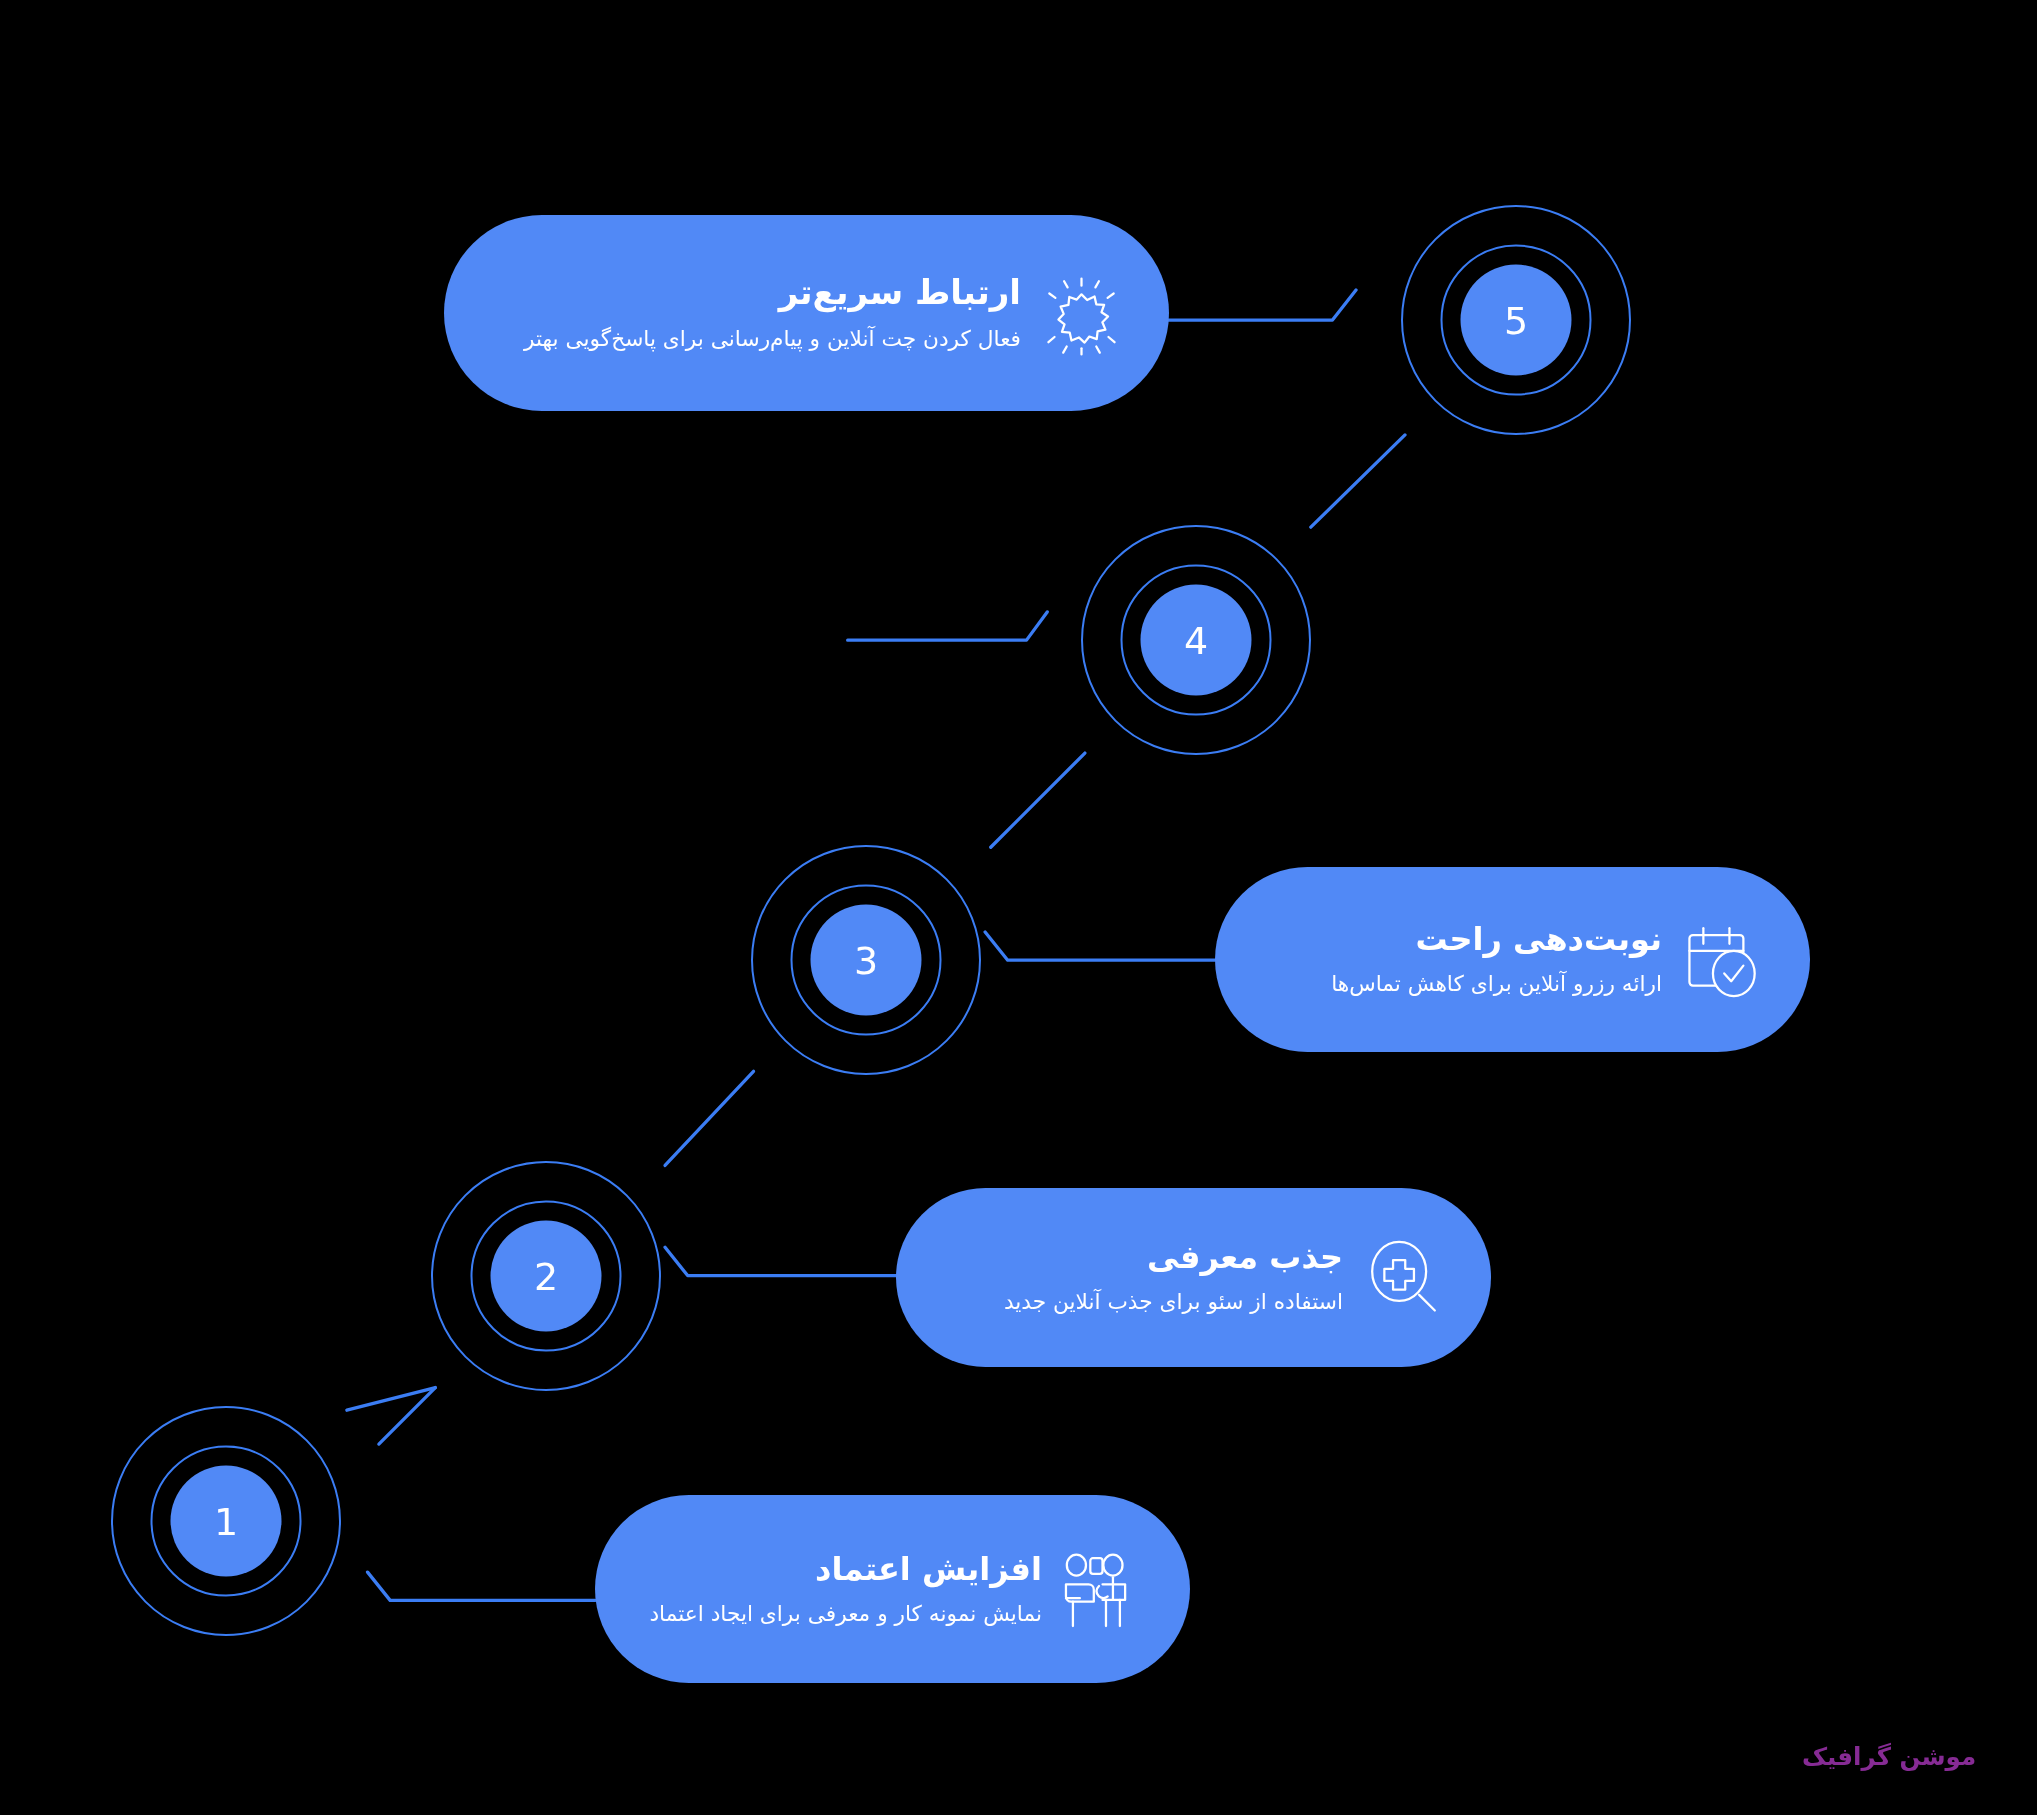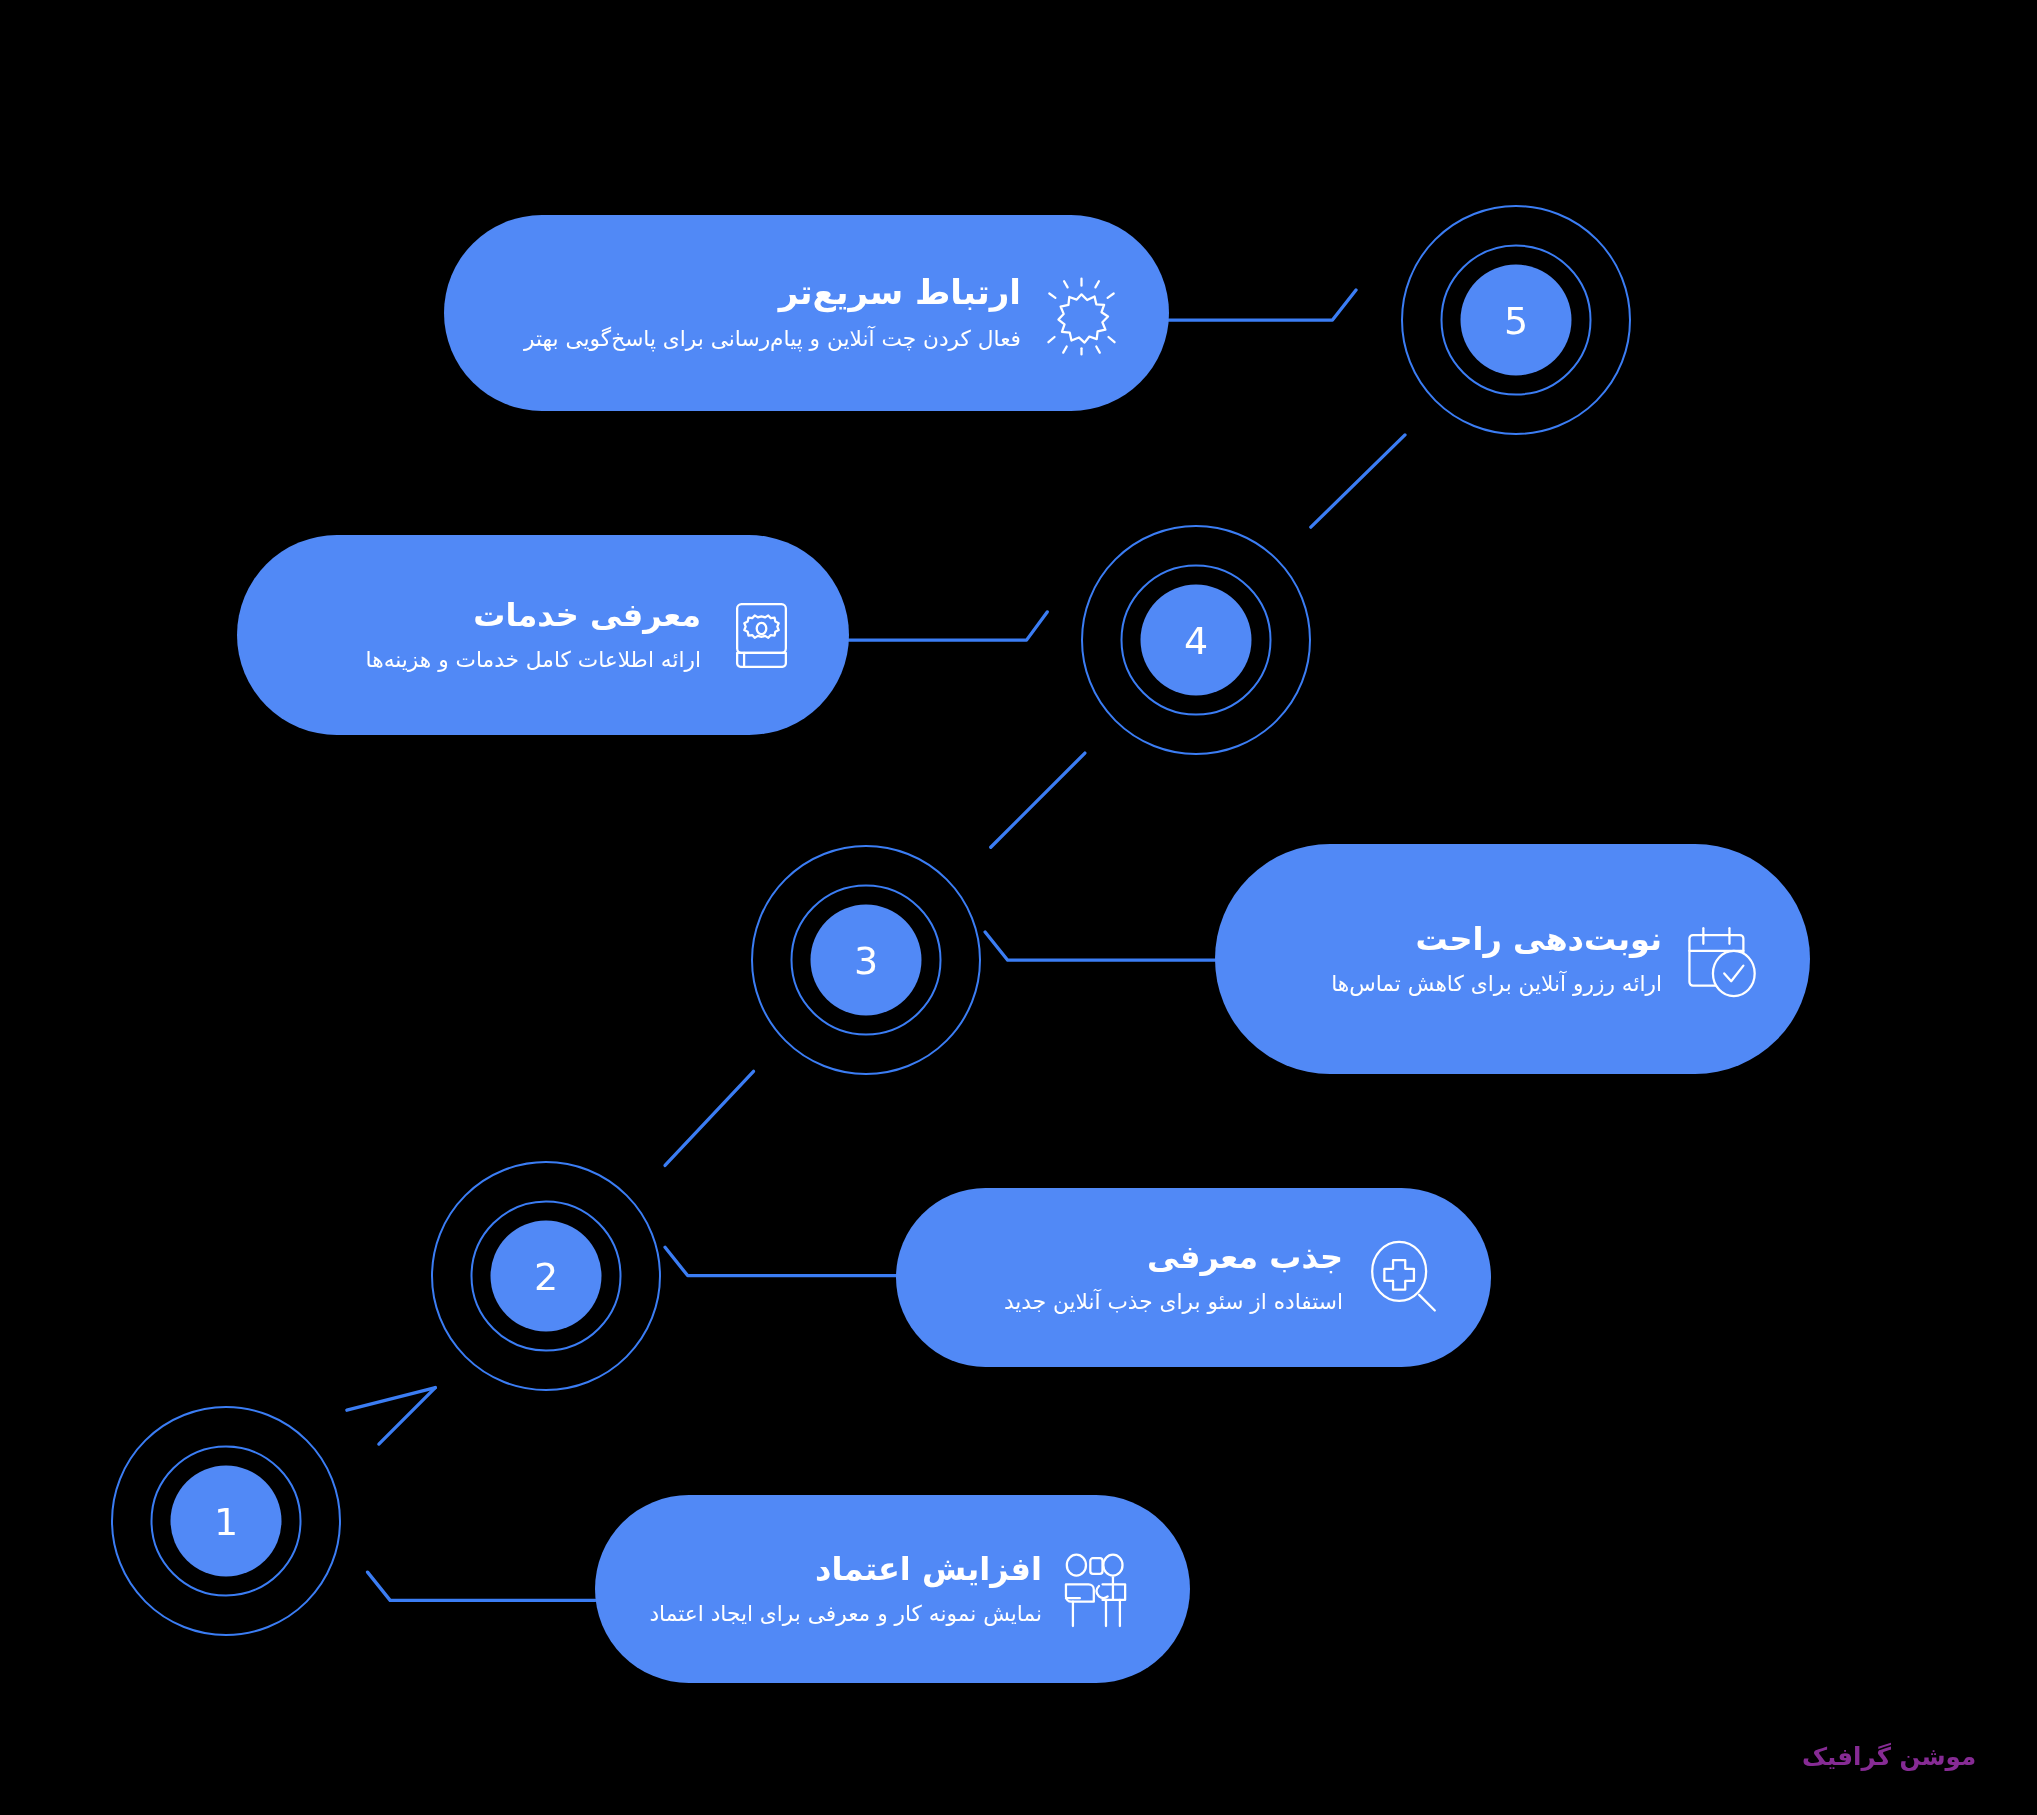--- a/index.html
+++ b/index.html
@@ -129,21 +129,21 @@
     line-height: 1.45;
     color: #ffffff;
     margin-top: 9.4px;
     text-align: right;
     letter-spacing: -0.3px;
   }
 
   
   #card-5 { left: 444px;  top: 215px;  width: 725px;  height: 196px; }
   #card-4 { left: 237px;  top: 535px;  width: 612px;  height: 200px; }
-  #card-3 { left: 1215px; top: 844px;  width: 595px;  height: 230px; }
+  #card-3 { left: 1215px; top: 867px;  width: 595px;  height: 185px; }
   #card-2 { left: 896px;  top: 1188px; width: 595px;  height: 179px; }
   #card-1 { left: 595px;  top: 1495px; width: 595px;  height: 188px; }
 
   #card-5 .card-title { font-size: 34px; }
   #card-5 .card-sub   { font-size: 21.7px; }
 
   
   #watermark {
     position: absolute;
     z-index: 6;
@@ -246,35 +246,20 @@
         <path d="M19 77 L12 83"></path>
         <path d="M81 77 L88 83"></path>
       </svg>
     </div>
     <div class="card-text">
       <div class="card-title">ارتباط سریع‌تر</div>
       <div class="card-sub">فعال کردن چت آنلاین و پیام‌رسانی برای پاسخ‌گویی بهتر</div>
     </div>
   </div>
 
-  <div class="card" id="card-4">
-    <div class="card-icon">
-      <svg viewBox="0 0 100 100" fill="none" stroke="#ffffff" stroke-width="2.6" stroke-linecap="round" stroke-linejoin="round">
-        <rect x="22" y="14" width="56" height="56" rx="5"></rect>
-        <path d="M22 70 h56 v12 a4 4 0 0 1 -4 4 H26 a4 4 0 0 1 -4 -4 Z"></path>
-        <path d="M30 70 V86"></path>
-        <path d="M50 28 l4.2 1.2 3.6 -2.3 2.9 3.2 4.3 -0.6 0.9 4.3 3.9 2 -1.6 4 1.6 4 -3.9 2 -0.9 4.3 -4.3 -0.6 -2.9 3.2 -3.6 -2.3 -4.2 1.2 -4.2 -1.2 -3.6 2.3 -2.9 -3.2 -4.3 0.6 -0.9 -4.3 -3.9 -2 1.6 -4 -1.6 -4 3.9 -2 0.9 -4.3 4.3 0.6 2.9 -3.2 3.6 2.3 Z"></path>
-        <ellipse cx="50" cy="42" rx="5.5" ry="6.5"></ellipse>
-      </svg>
-    </div>
-    <div class="card-text">
-      <div class="card-title">معرفی خدمات</div>
-      <div class="card-sub">ارائه اطلاعات کامل خدمات و هزینه‌ها</div>
-    </div>
-  </div>
 
   <div class="card" id="card-3">
     <div class="card-icon">
       <svg viewBox="0 0 100 100" fill="none" stroke="#ffffff" stroke-width="2.6" stroke-linecap="round" stroke-linejoin="round">
         <rect x="12" y="22" width="62" height="58" rx="4"></rect>
         <path d="M12 40 H74"></path>
         <path d="M28 14 V32"></path>
         <path d="M58 14 V32"></path>
         <ellipse cx="63" cy="66" rx="24" ry="26" fill="#5189F6"></ellipse>
         <path d="M52 66 l8 9 14 -18"></path>

